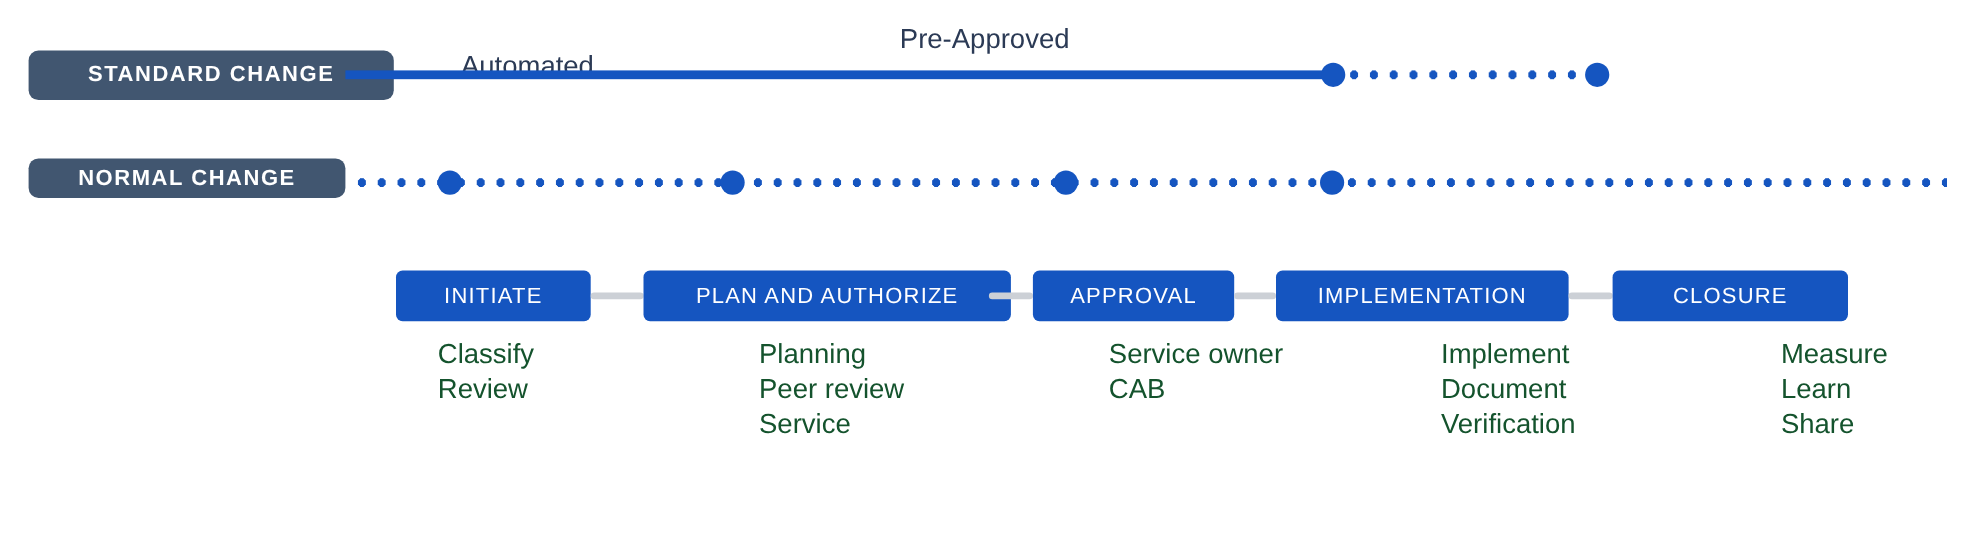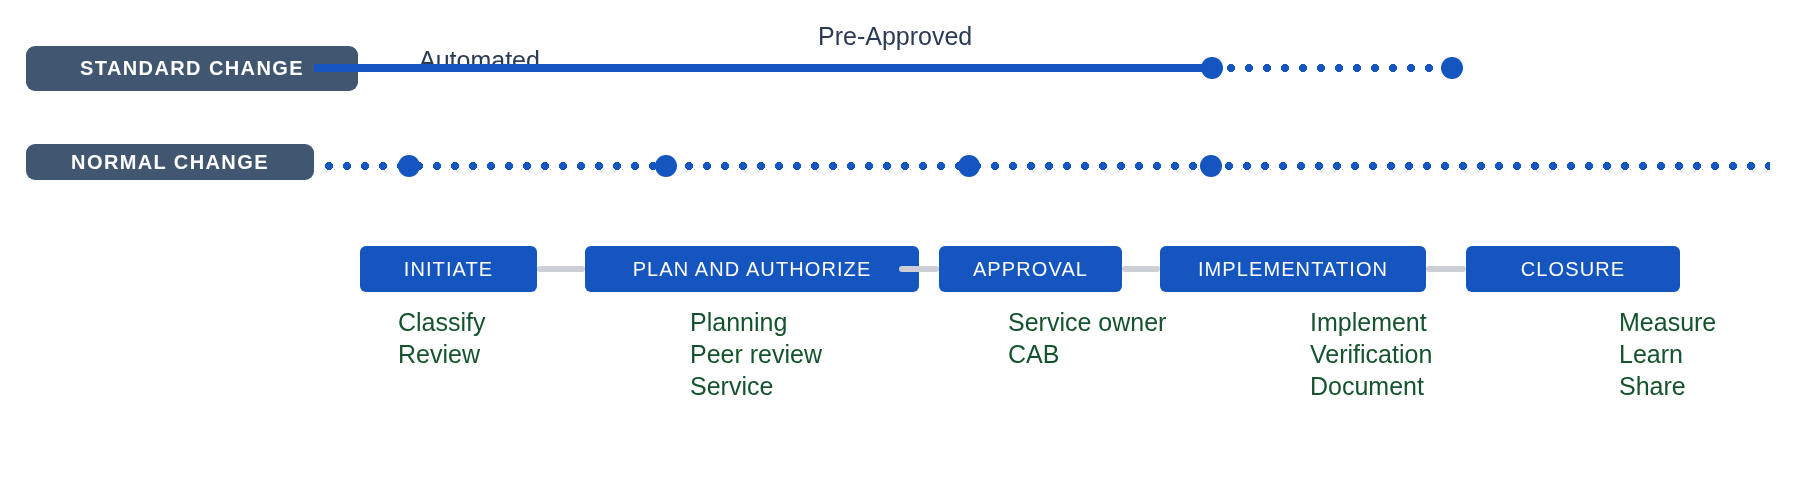--- a/index.html
+++ b/index.html
@@ -199,21 +199,21 @@
   <div class="detail-item">Service</div>
 </div>
 
 <div class="detail-col" style="left:1008px;">
   <div class="detail-item">Service owner</div>
   <div class="detail-item">CAB</div>
 </div>
 
 <div class="detail-col" style="left:1310px;">
   <div class="detail-item">Implement</div>
+  <div class="detail-item">Document</div>
   <div class="detail-item">Verification</div>
-  <div class="detail-item">Document</div>
 </div>
 
 <div class="detail-col" style="left:1603px;margin-left:16px;">
   <div class="detail-item">Measure</div>
   <div class="detail-item">Learn</div>
   <div class="detail-item">Share</div>
 </div>
 
 </body></html>

